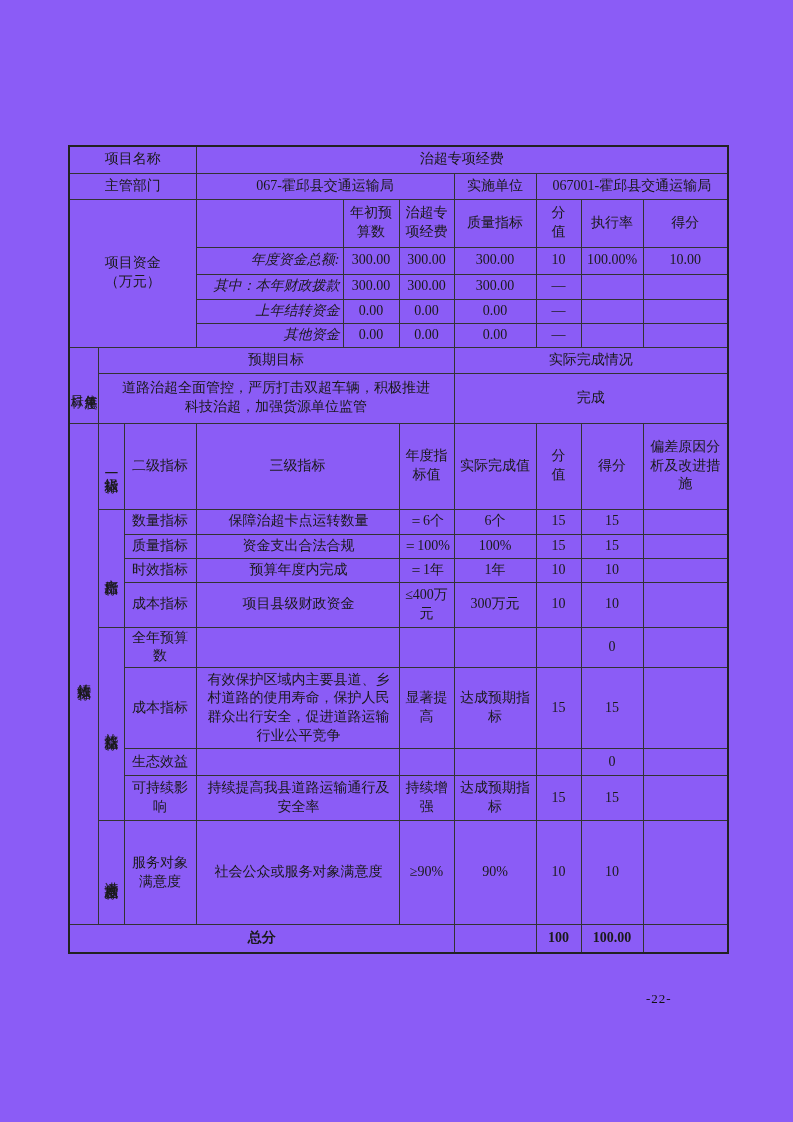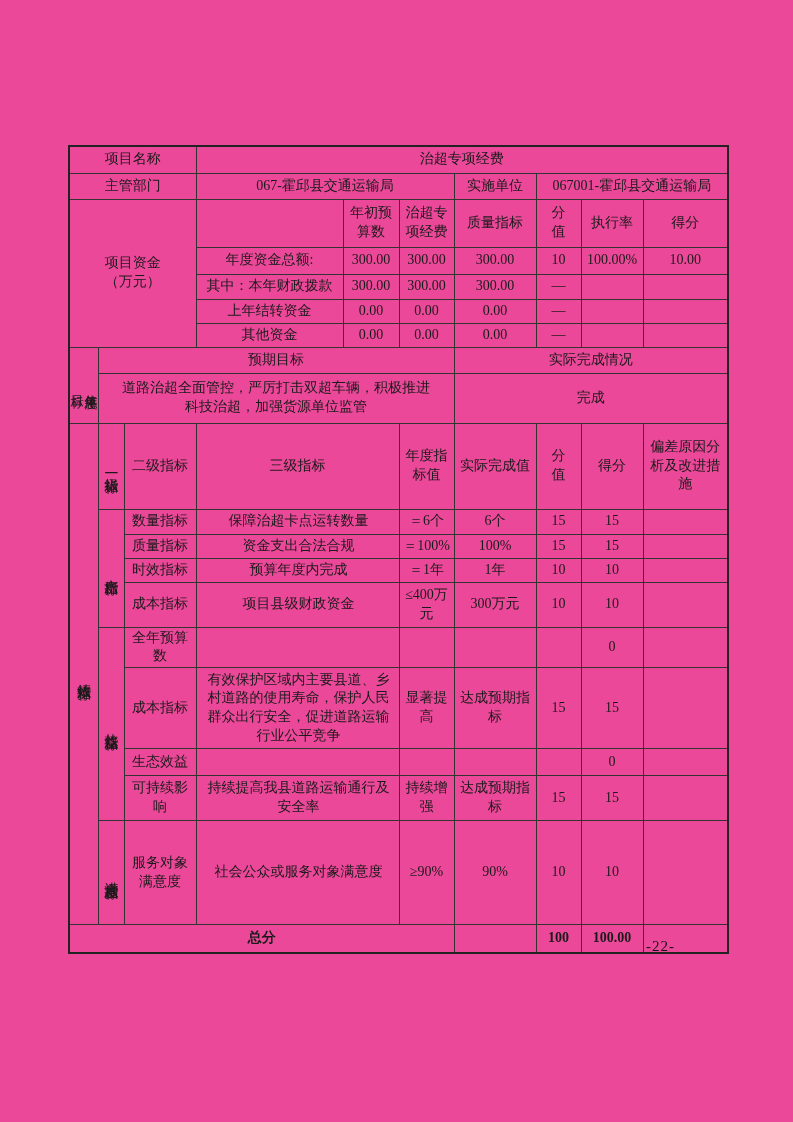--- a/index.html
+++ b/index.html
@@ -1,45 +1,45 @@
 <!DOCTYPE html>
 <html><head>
 <meta charset="utf-8">
 <style>
   html,body { margin:0; padding:0; background:#e8e8e8; }
   .page {
-    position:relative; width:793px; height:1122px; background:#ec4899;
+    position:relative; width:793px; height:1122px; background:#8b5cf6;
     font-family:"Liberation Serif","DejaVu Serif",serif; color:#1a1a1a;
     margin:0 auto; overflow:hidden;
   }
   table.perf {
     position:absolute; left:68px; top:145px; width:659px;
     border-collapse:collapse; table-layout:fixed;
     border:2px solid #222;
   }
   td {
     border:1px solid #333; padding:1px 3px;
     text-align:center; vertical-align:middle;
     font-size:14px; line-height:1.35; overflow:hidden;
     word-break:break-all;
   }
   .tal { text-align:center; padding-left:6px; padding-right:4px; }
-  .tar { padding-right:3px; }
+  .tar { text-align:right; padding-right:3px;font-style:italic; }
   .bold { font-weight:bold; }
   .vtext {
     writing-mode:vertical-rl; text-orientation:upright;
     display:inline-block; letter-spacing:1px; line-height:1.15;
   }
   .vwrap { display:flex; flex-direction:row-reverse; justify-content:center; align-items:center; padding:0; }
   .vwrap .vtext { letter-spacing:0; line-height:1.05; font-size:13px; }
   .wrap-narrow span { display:inline-block; width:1.05em; }
   .goal-text { padding:0 23px; }
   .pagenum {
-    position:absolute; left:646px; top:938px;
-    font-size:15px; letter-spacing:1px; color:#111;
+    position:absolute; left:646px; top:991px;
+    font-size:13px; letter-spacing:1px; color:#111;
   }
 </style>
 </head>
 <body>
 
 <div class="page">
 
   <table class="perf">
     <colgroup>
       <col style="width:29px">

